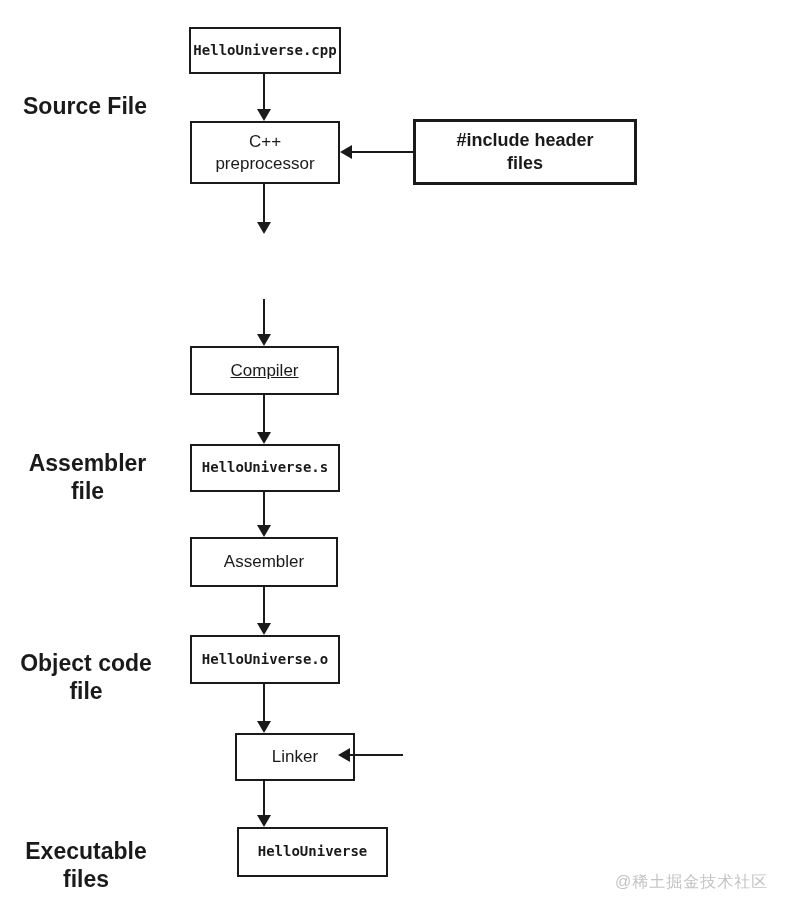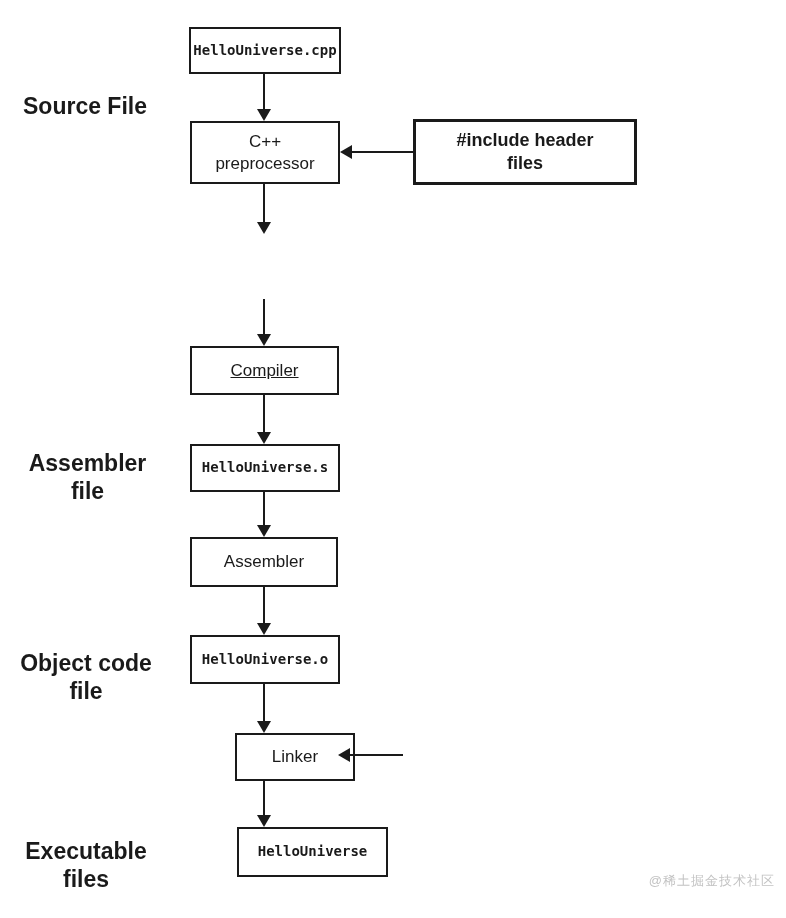--- a/index.html
+++ b/index.html
@@ -56,23 +56,23 @@
     position: absolute; width: 0; height: 0;
     border-top: 7px solid transparent;
     border-bottom: 7px solid transparent;
     border-right: 12px solid #1a1a1a;
   }
   .watermark {
     position: absolute;
     left: 615px;
     top: 872px;
     width: 160px;
-    font-size: 13px;
+    font-size: 16px;
     color: #c3c3c3;
-    text-align: right;
+    text-align: left;
     letter-spacing: 1px;
   }
 </style>
 </head>
 <body>
 
 <div class="canvas">
 
   <div class="side-label" style="left:15px; top:93px; width:140px;">Source File</div>
   <div class="side-label" style="left:15px; top:450px; width:145px;">Assembler

